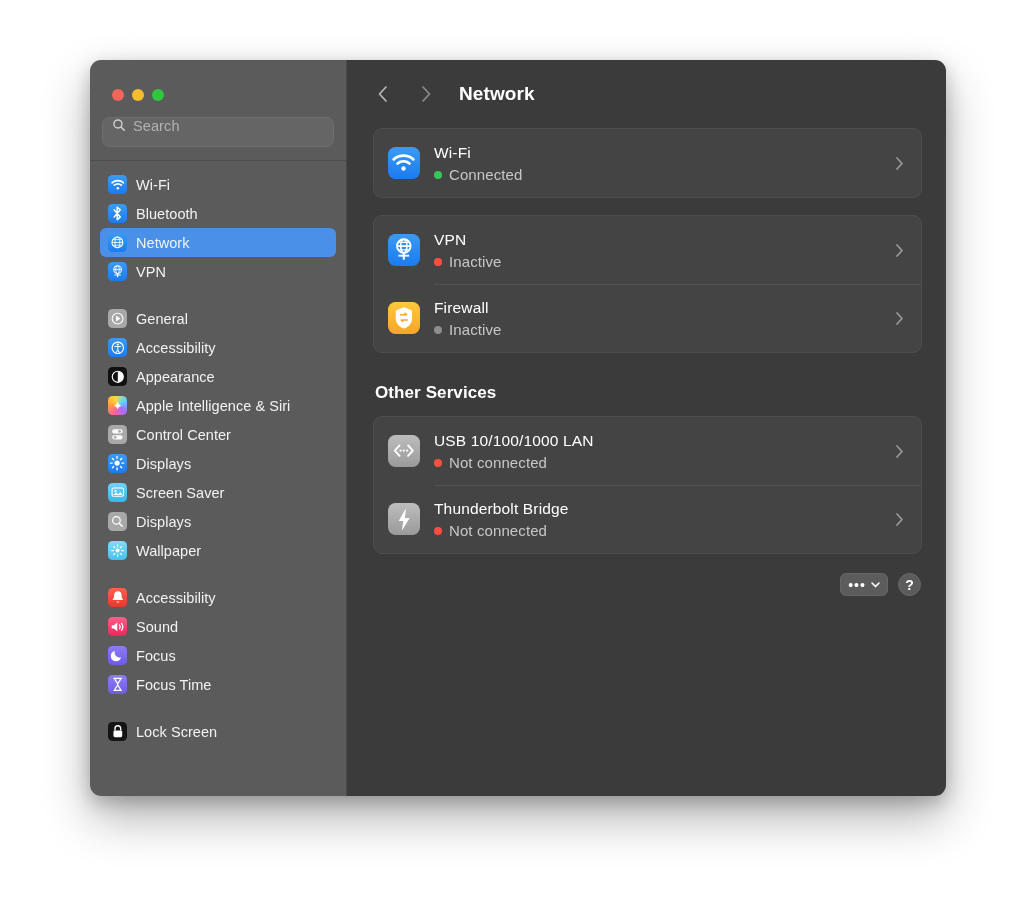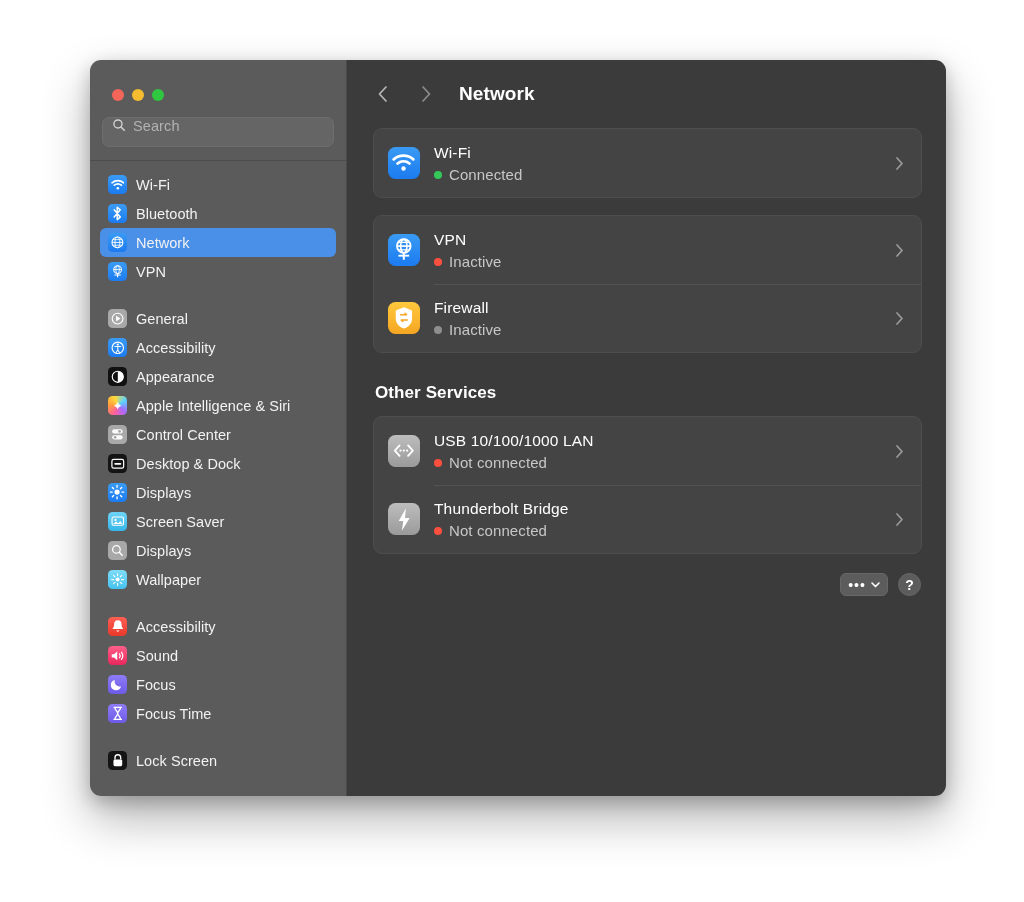--- a/index.html
+++ b/index.html
@@ -289,29 +289,20 @@
             <div class="side-item">
               <span class="app-icon" style="background: rgb(168, 168, 168);">
                 <svg width="14.82" height="14.82" viewBox="0 0 18 18">
         <rect x="2.6" y="2.8" width="12.8" height="5.2" rx="2.6" fill="#fff" opacity=".95"></rect>
         <circle cx="11.6" cy="5.4" r="1.7" fill="#a8a8a8"></circle>
         <rect x="2.6" y="10" width="12.8" height="5.2" rx="2.6" fill="#fff" opacity=".95"></rect>
         <circle cx="6.2" cy="12.6" r="1.7" fill="#a8a8a8"></circle>
       </svg>
               </span>
               <span>Control Center</span>
-            </div>
-            <div class="side-item">
-              <span class="app-icon" style="background: rgb(20, 20, 20);">
-                <svg width="15.579999999999998" height="15.579999999999998" viewBox="0 0 18 18">
-        <rect x="2.2" y="4" width="13.6" height="10" rx="2" fill="none" stroke="#fff" stroke-width="1.4"></rect>
-        <rect x="5" y="8" width="8" height="2" rx="1" fill="#fff"></rect>
-      </svg>
-              </span>
-              <span>Desktop &amp; Dock</span>
             </div>
             <div class="side-item">
               <span class="app-icon" style="background: linear-gradient(rgb(58, 155, 244), rgb(27, 123, 240));">
                 <svg width="16.15" height="16.15" viewBox="0 0 18 18">
         <circle cx="9" cy="9" r="2.9" fill="#fff"></circle>
         <g stroke="#fff" stroke-width="1.5" stroke-linecap="round">
           <line x1="9" y1="1.6" x2="9" y2="3.6"></line>
                     <line x1="9" y1="14.4" x2="9" y2="16.4"></line>
           <line x1="1.6" y1="9" x2="3.6" y2="9"></line>
                     <line x1="14.4" y1="9" x2="16.4" y2="9"></line>

